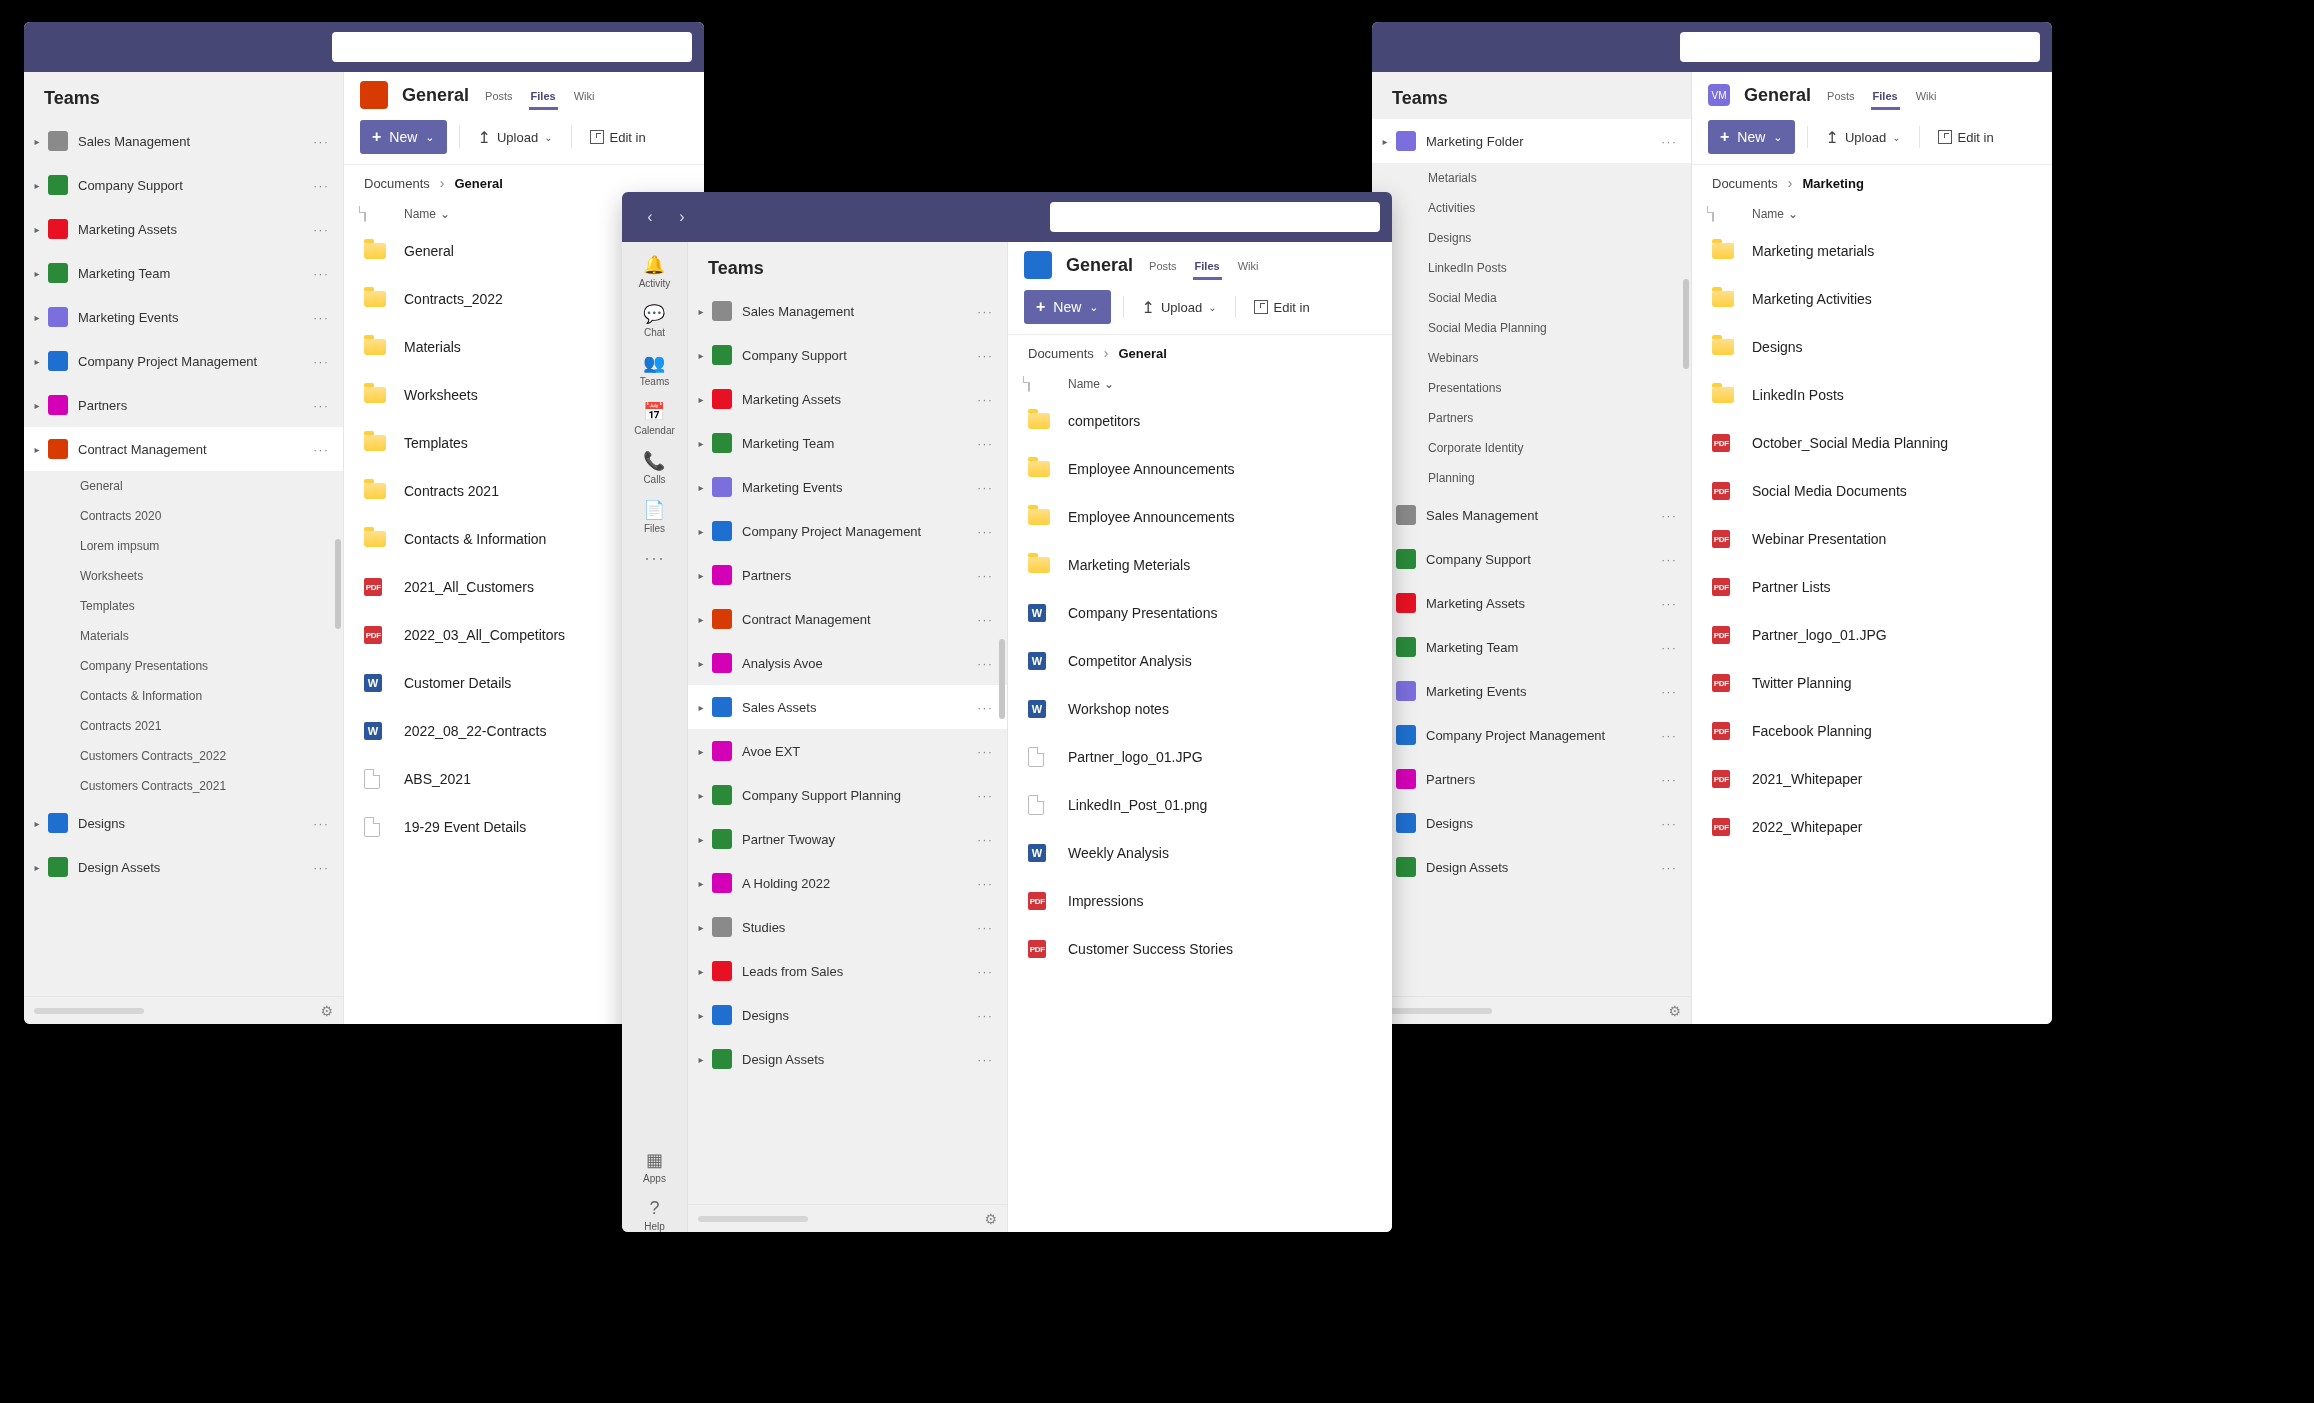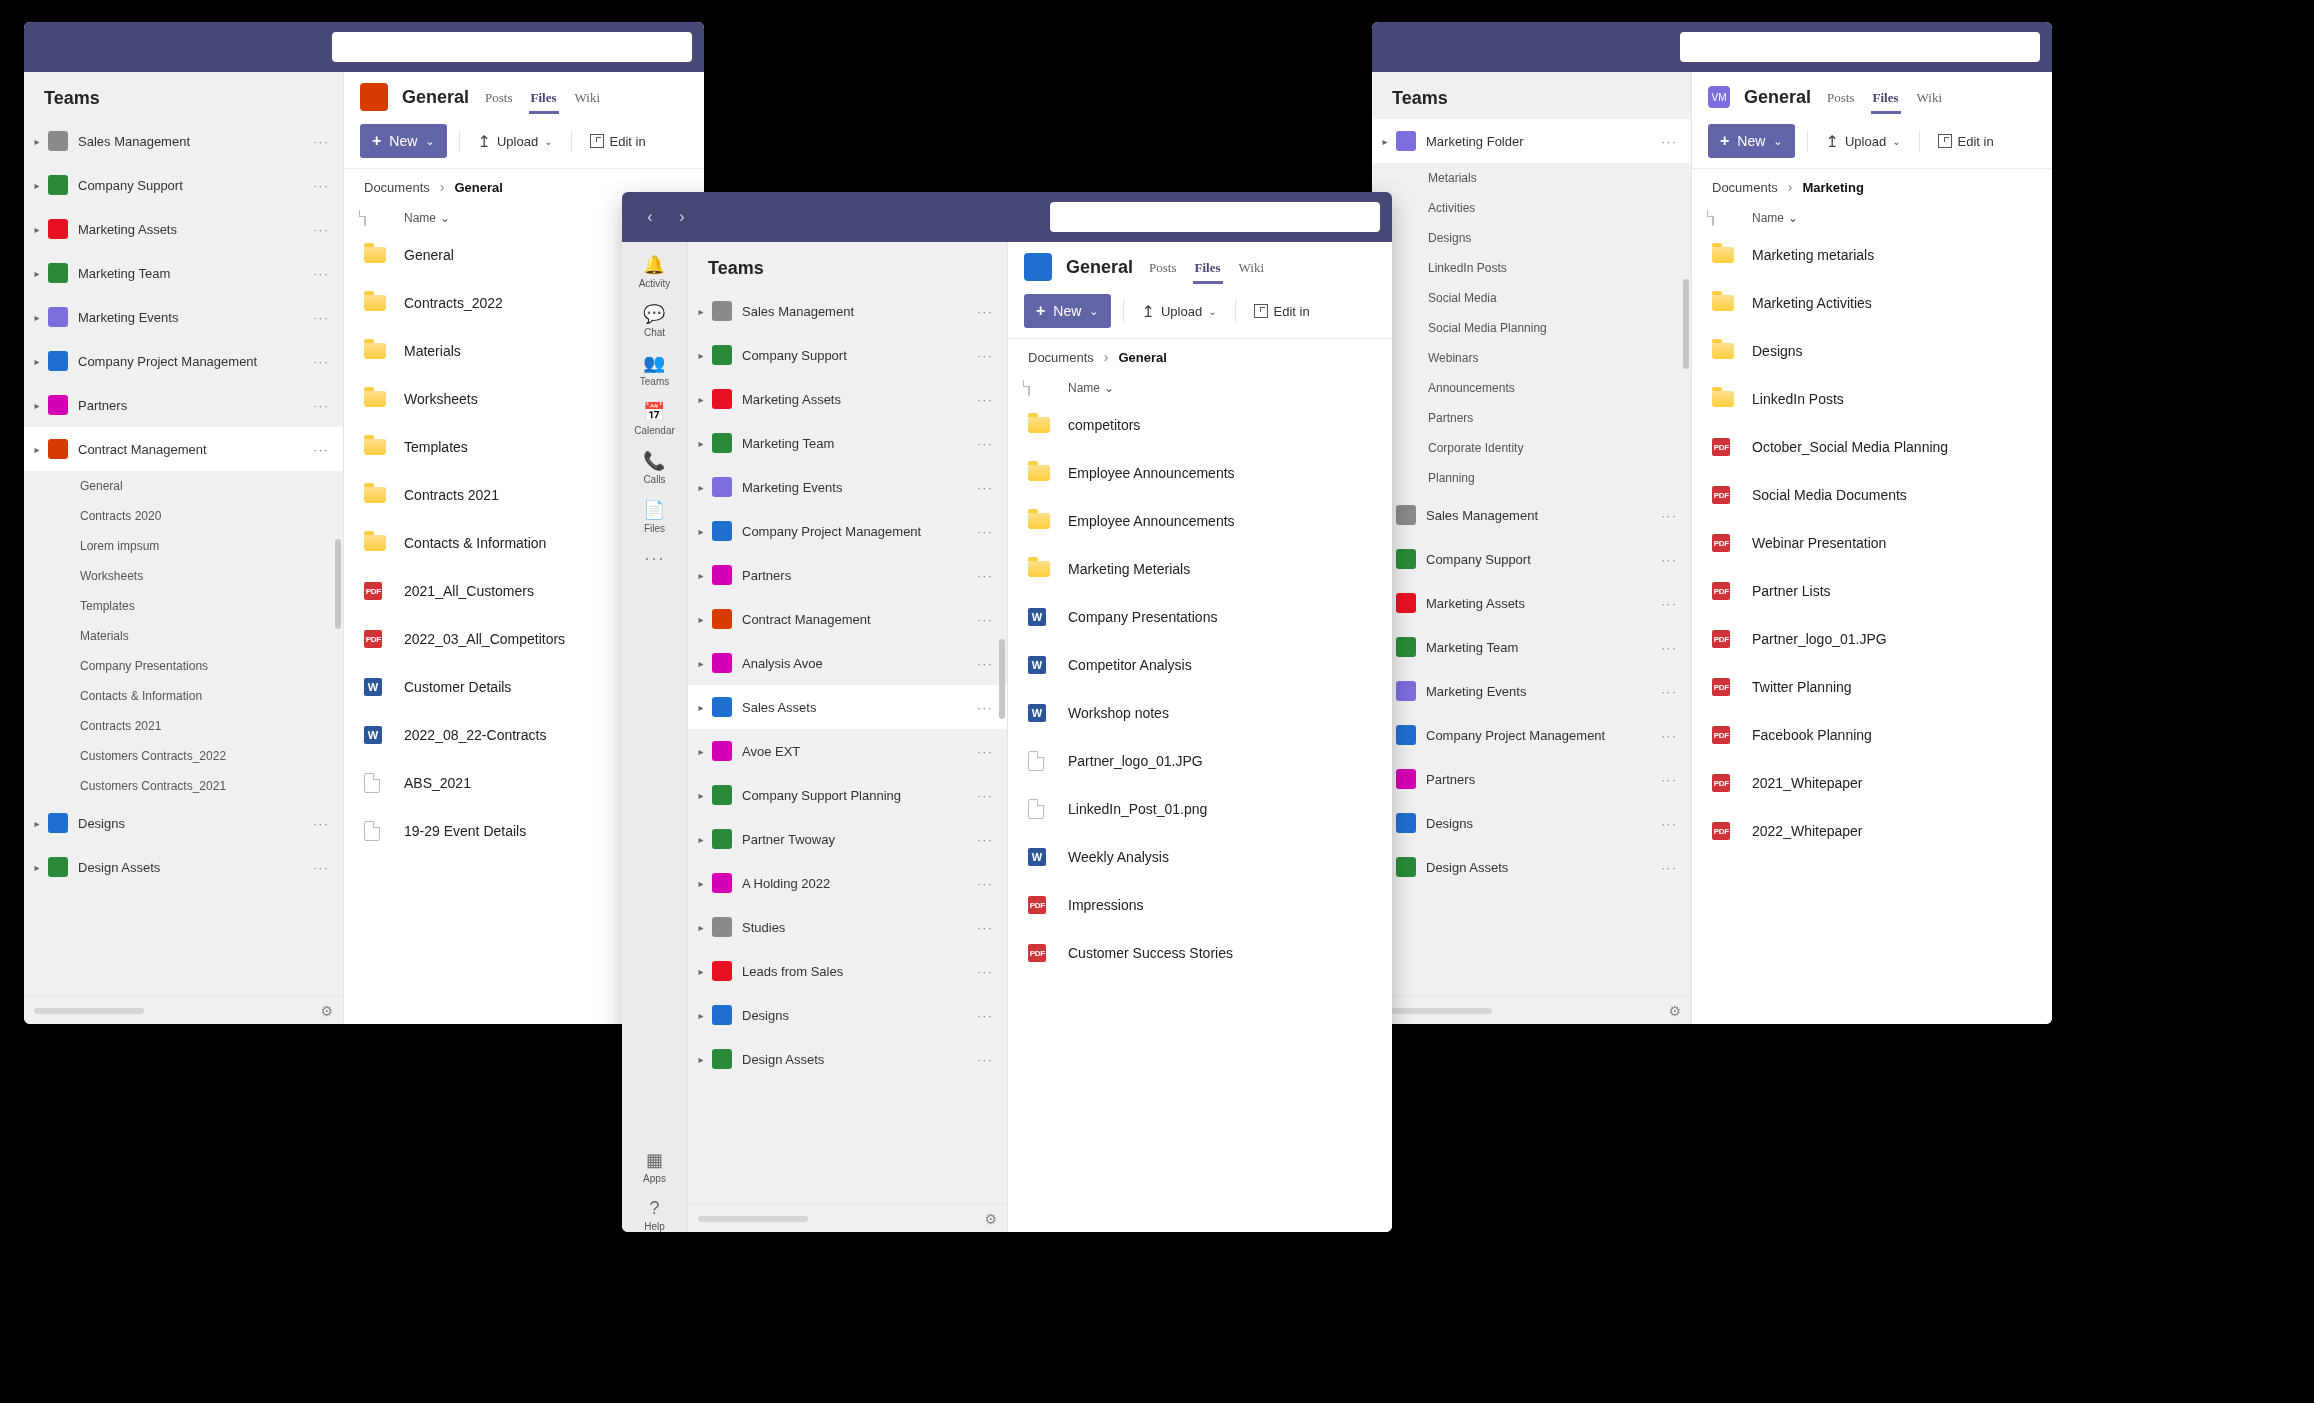--- a/index.html
+++ b/index.html
@@ -37,21 +37,21 @@
   .sbfoot .hbar { width:110px; height:6px; background:#d6d6d6; border-radius:3px; }
   .sbfoot .gear { margin-left:auto; color:#888; font-size:14px; }
   .vscroll { position:absolute; right:2px; width:6px; background:#c6c6c6; border-radius:3px; }
 
   
   .content { flex:1; background:#fff; display:flex; flex-direction:column; position:relative; }
   .chHead { display:flex; align-items:center; padding:8px 16px 0; gap:14px; }
   .chHead .chtile { width:28px; height:28px; border-radius:4px; }
   .chHead .chtile.small { width:22px; height:22px; border-radius:4px; display:flex; align-items:center; justify-content:center; color:#fff; font-size:10px; font-weight:400; }
   .chHead .chtitle { font-size:18px; font-weight:700; color:#252525; }
-  .chHead .tab { font-size:13px; color:#666; padding:10px 2px 8px; cursor:pointer;font-family:Liberation Serif, serif; }
+  .chHead .tab { font-size:11px; color:#666; padding:10px 2px 8px; cursor:pointer; }
   .chHead .tab.active { color:#464775; font-weight:600; box-shadow:inset 0 -3px 0 #6264a7; }
   .toolbar { display:flex; align-items:center; gap:12px; padding:10px 16px; border-bottom:1px solid #ededed; }
   .btn-new { background:#6264a7; color:#fff; border:none; border-radius:3px; height:34px; padding:0 12px; display:flex; align-items:center; gap:8px; font-size:14px; cursor:pointer; }
   .btn-new .plus { font-size:16px; font-weight:700; }
   .btn-new .chev { font-size:11px; }
   .tbitem { display:flex; align-items:center; gap:6px; font-size:13px; color:#333; cursor:pointer; padding:4px 6px; }
   .tbitem .chev { font-size:10px; color:#555; }
   .tbsep { width:1px; height:22px; background:#e4e4e4; }
 
   .crumbs { display:flex; align-items:center; gap:10px; padding:10px 20px; font-size:13px; color:#444; }
@@ -305,21 +305,21 @@
             <span class="name">Marketing Folder</span>
             <span class="more ellips"></span>
           </div>
           <div class="subitem">Metarials</div>
           <div class="subitem">Activities</div>
           <div class="subitem">Designs</div>
           <div class="subitem">LinkedIn Posts</div>
           <div class="subitem">Social Media</div>
           <div class="subitem">Social Media Planning</div>
           <div class="subitem">Webinars</div>
-          <div class="subitem">Announcements</div>
+          <div class="subitem">Presentations</div>
           <div class="subitem">Partners</div>
           <div class="subitem">Corporate Identity</div>
           <div class="subitem">Planning</div>
           <div class="teamrow">
             <span class="caret">▸</span>
             <span class="tile" style="background:#8a8a8a"></span>
             <span class="name">Sales Management</span>
             <span class="more ellips"></span>
           </div>
           <div class="teamrow">

